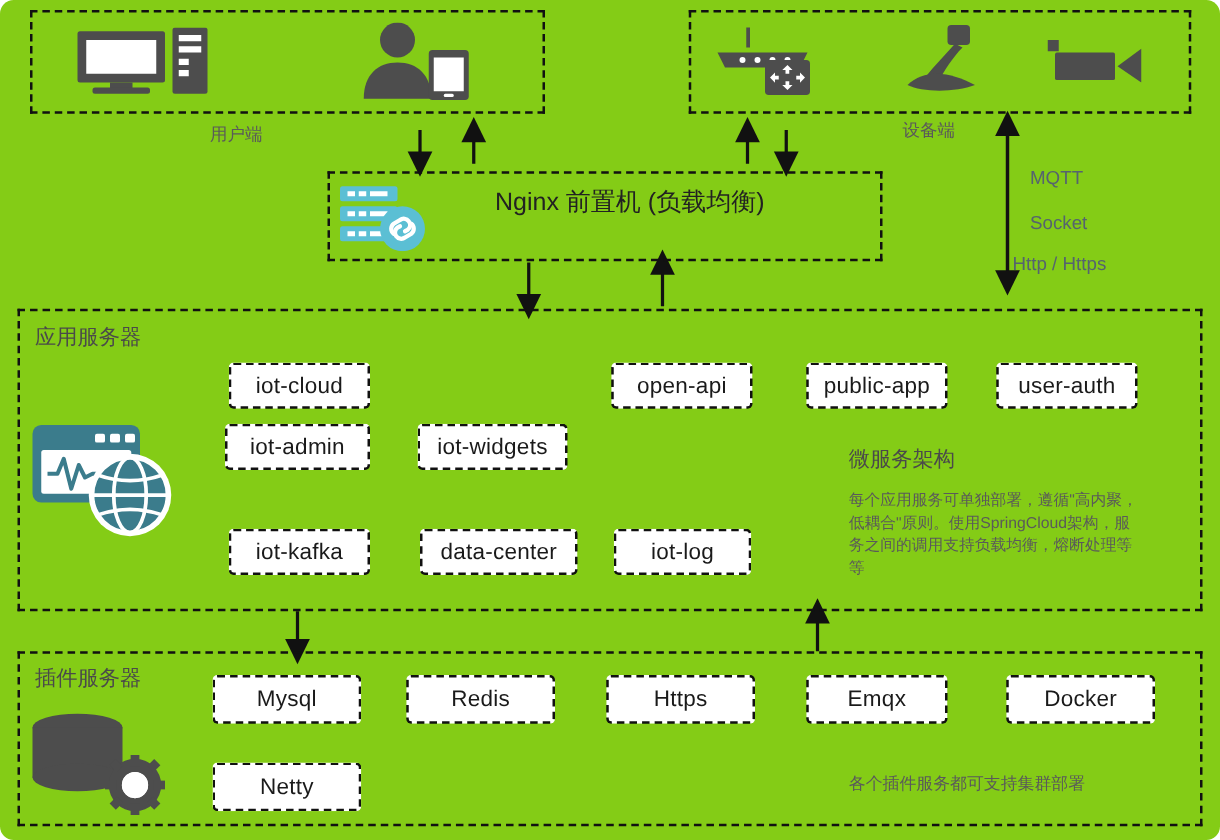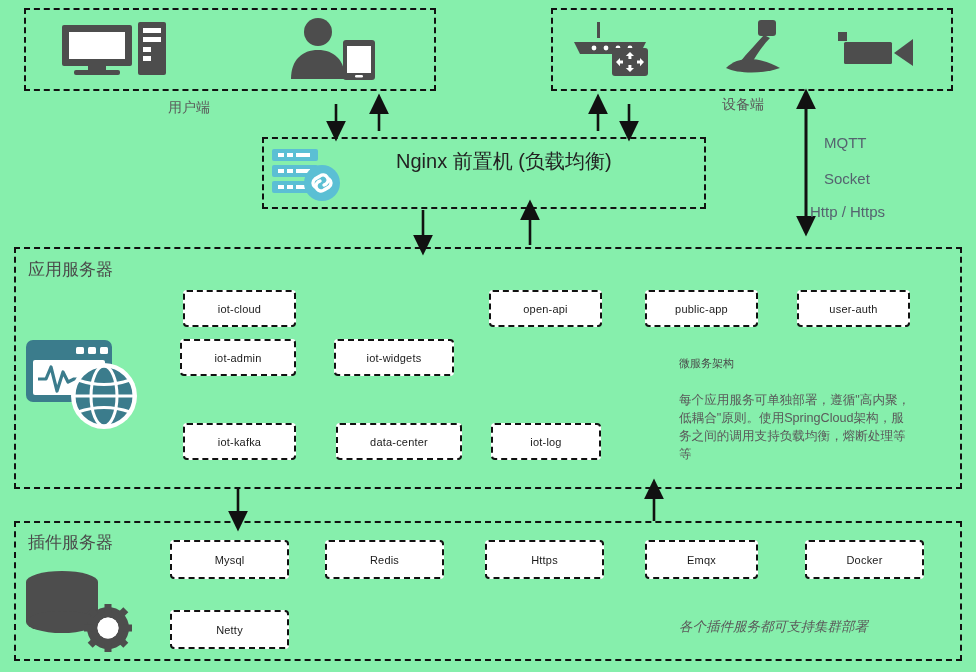--- a/index.html
+++ b/index.html
@@ -6,22 +6,23 @@
   * { box-sizing: border-box; }
   html, body {
     margin: 0; padding: 0;
     background: #ffffff;
     font-family: "Liberation Sans", "DejaVu Sans", sans-serif;
   }
   #canvas {
     position: relative;
     width: 976px;
     height: 672px;
-    background: #86efac;
+    background: #84cc16;
     overflow: hidden;
+    border-radius: 11px;
   }
 
   
   .dashed-box {
     position: absolute;
     border: 2.5px dashed #111111;
     background: transparent;
   }
   .zone {
     position: absolute;
@@ -29,21 +30,21 @@
     background: transparent;
   }
 
   
   .chip {
     position: absolute;
     border: 2.5px dashed #111111;
     border-radius: 4px;
     background: #ffffff;
     color: #1a1a1a;
-    font-size: 11px;
+    font-size: 18px;
     letter-spacing: .2px;
     display: flex;
     align-items: center;
     justify-content: center;
     white-space: nowrap;
   }
 
   
   .cap {
     position: absolute;
@@ -65,36 +66,35 @@
   }
   .nginx-label {
     position: absolute;
     color: #222222;
     font-size: 20px;
     white-space: nowrap;
   }
   .ms-title {
     position: absolute;
     color: #4a4a4a;
-    font-size: 11px;
+    font-size: 17px;
     white-space: nowrap;
   }
   .ms-desc {
     position: absolute;
     color: #5a5a5a;
     font-size: 12.6px;
     line-height: 1.42;
     width: 232px;
   }
   .cluster-note {
     position: absolute;
     color: #5a5a5a;
     font-size: 13.5px;
     white-space: nowrap;
-    font-style: italic;
   }
 
   
   .icon { position: absolute; display: block; }
 
   
   #arrows {
     position: absolute;
     left: 0; top: 0;
     width: 976px; height: 672px;

